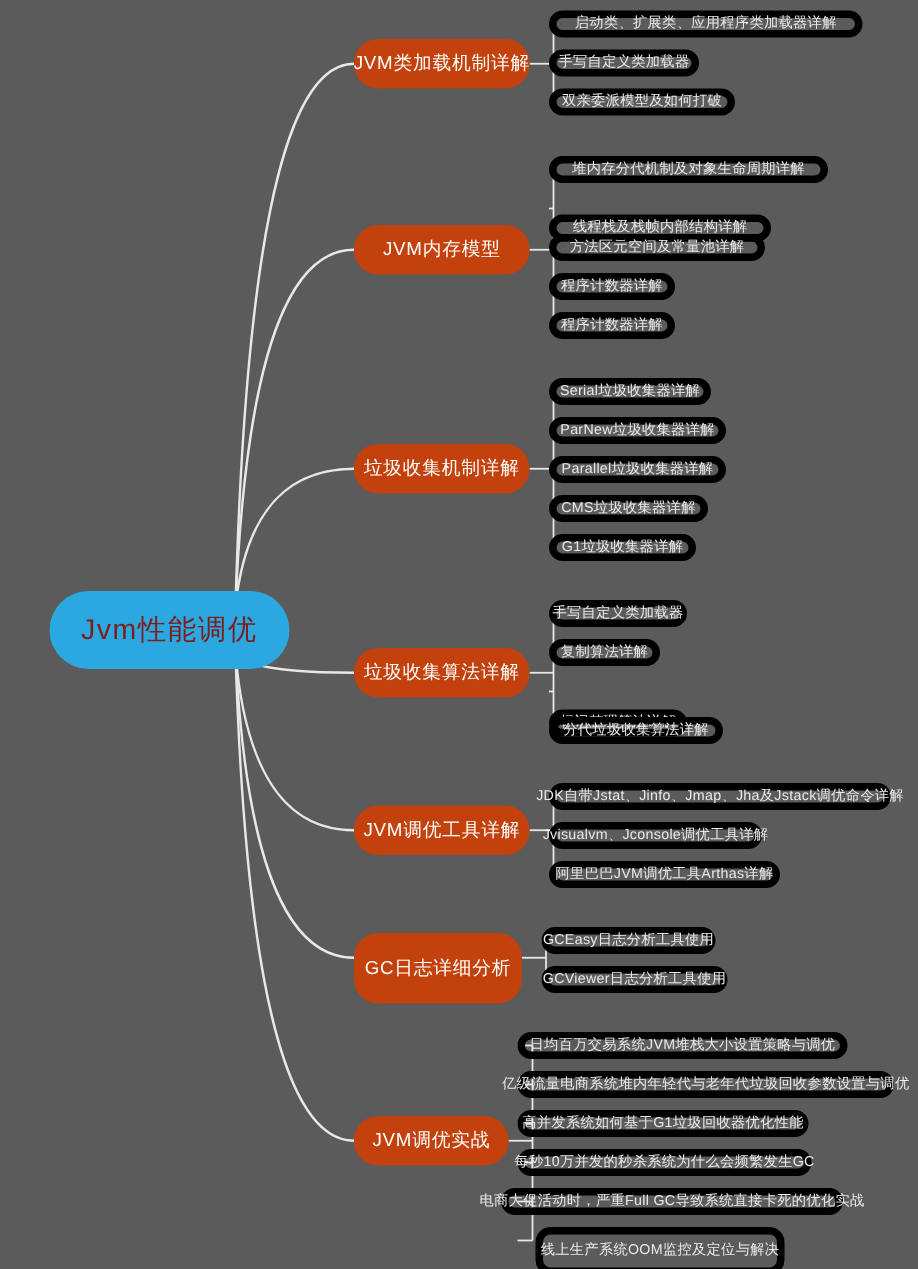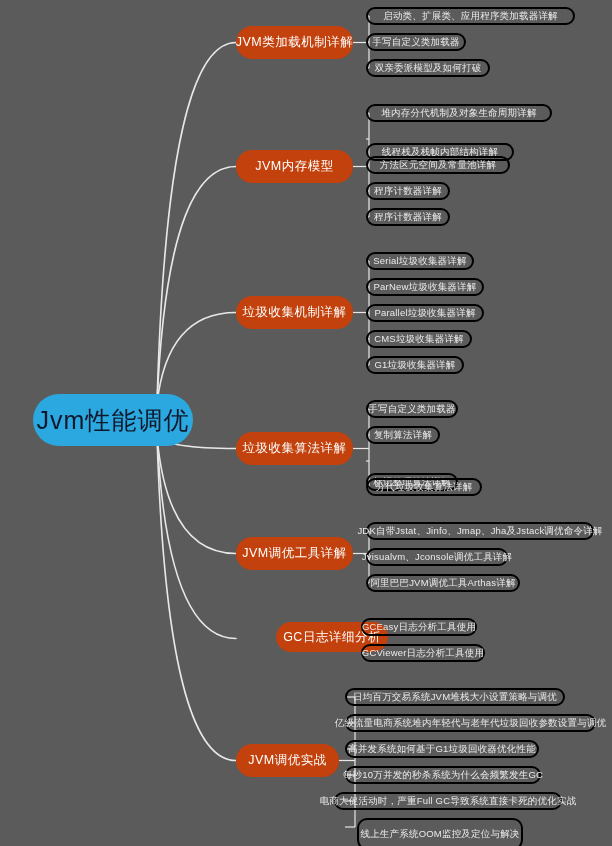--- a/index.html
+++ b/index.html
@@ -8,38 +8,38 @@
     background:#5b5b5b;
     font-family:"Liberation Sans","DejaVu Sans",sans-serif;
     overflow:hidden;position:relative;
   }
   #stage{position:absolute;left:0;top:0;width:612px;height:846px;}
   #links{position:absolute;left:0;top:0;width:612px;height:846px;pointer-events:none;}
 
   .node{position:absolute;box-sizing:border-box;white-space:nowrap;}
 
   .root{
-    background:#2ba8e0;color:#0f172a;
+    background:#2ba8e0;color:#7f1d1d;
     border-radius:26px;
-    font-size:25px;
+    font-size:19px;
     padding:24px 20px;
     letter-spacing:1px;
     text-align:center;
   }
   .branch{
     background:#c2410c;color:#ffffff;
     border-radius:16px;
     font-size:12.5px;
     padding:8px 14px;
     letter-spacing:.5px;
     text-align:center;
   }
   .leaf{
     background:transparent;color:#eaeaea;
-    border:2px solid #000000;
+    border:5px solid #000000;
     border-radius:10px;
     font-size:9.5px;
     padding:3px 9px;
     letter-spacing:.2px;
     line-height:1.1;
   }
 </style>
 </head>
 <body>
 
@@ -114,21 +114,21 @@
     <div class="node leaf" style="left: 366px; top: 356px; width: 98px; height: 18px; display: flex; align-items: center; justify-content: center;">G1垃圾收集器详解</div>
     <div class="node branch" style="left: 236px; top: 432px; width: 117px; height: 33px; display: flex; align-items: center; justify-content: center;">垃圾收集算法详解</div>
     <div class="node leaf" style="left: 366px; top: 400px; width: 92px; height: 18px; display: flex; align-items: center; justify-content: center;">手写自定义类加载器</div>
     <div class="node leaf" style="left: 366px; top: 426px; width: 74px; height: 18px; display: flex; align-items: center; justify-content: center;">复制算法详解</div>
     <div class="node leaf" style="left: 366px; top: 473px; width: 92px; height: 18px; display: flex; align-items: center; justify-content: center;">标记整理算法详解</div>
     <div class="node leaf" style="left: 366px; top: 478px; width: 116px; height: 18px; display: flex; align-items: center; justify-content: center;">分代垃圾收集算法详解</div>
     <div class="node branch" style="left: 236px; top: 537px; width: 117px; height: 33px; display: flex; align-items: center; justify-content: center;">JVM调优工具详解</div>
     <div class="node leaf" style="left: 366px; top: 522px; width: 228px; height: 18px; display: flex; align-items: center; justify-content: center;">JDK自带Jstat、Jinfo、Jmap、Jha及Jstack调优命令详解</div>
     <div class="node leaf" style="left: 366px; top: 548px; width: 142px; height: 18px; display: flex; align-items: center; justify-content: center;">Jvisualvm、Jconsole调优工具详解</div>
     <div class="node leaf" style="left: 366px; top: 574px; width: 154px; height: 18px; display: flex; align-items: center; justify-content: center;">阿里巴巴JVM调优工具Arthas详解</div>
-    <div class="node branch" style="left: 236px; top: 622px; width: 112px; height: 30px; display: flex; align-items: center; justify-content: center; margin-left: 40px;">GC日志详细分析</div>
+    <div class="node branch" style="left: 236px; top: 622px; width: 112px; height: 47px; display: flex; align-items: center; justify-content: center;">GC日志详细分析</div>
     <div class="node leaf" style="left: 361px; top: 618px; width: 116px; height: 18px; display: flex; align-items: center; justify-content: center;">GCEasy日志分析工具使用</div>
     <div class="node leaf" style="left: 361px; top: 644px; width: 124px; height: 18px; display: flex; align-items: center; justify-content: center;">GCViewer日志分析工具使用</div>
     <div class="node branch" style="left: 236px; top: 744px; width: 103px; height: 33px; display: flex; align-items: center; justify-content: center;">JVM调优实战</div>
     <div class="node leaf" style="left: 345px; top: 688px; width: 220px; height: 18px; display: flex; align-items: center; justify-content: center;">日均百万交易系统JVM堆栈大小设置策略与调优</div>
     <div class="node leaf" style="left: 345px; top: 714px; width: 251px; height: 18px; display: flex; align-items: center; justify-content: center;">亿级流量电商系统堆内年轻代与老年代垃圾回收参数设置与调优</div>
     <div class="node leaf" style="left: 345px; top: 740px; width: 194px; height: 18px; display: flex; align-items: center; justify-content: center;">高并发系统如何基于G1垃圾回收器优化性能</div>
     <div class="node leaf" style="left: 345px; top: 766px; width: 196px; height: 18px; display: flex; align-items: center; justify-content: center;">每秒10万并发的秒杀系统为什么会频繁发生GC</div>
     <div class="node leaf" style="left: 334px; top: 792px; width: 228px; height: 18px; display: flex; align-items: center; justify-content: center;">电商大促活动时，严重Full GC导致系统直接卡死的优化实战</div>
     <div class="node leaf" style="left: 357px; top: 818px; width: 166px; height: 32px; display: flex; align-items: center; justify-content: center;">线上生产系统OOM监控及定位与解决</div>
   </div>

